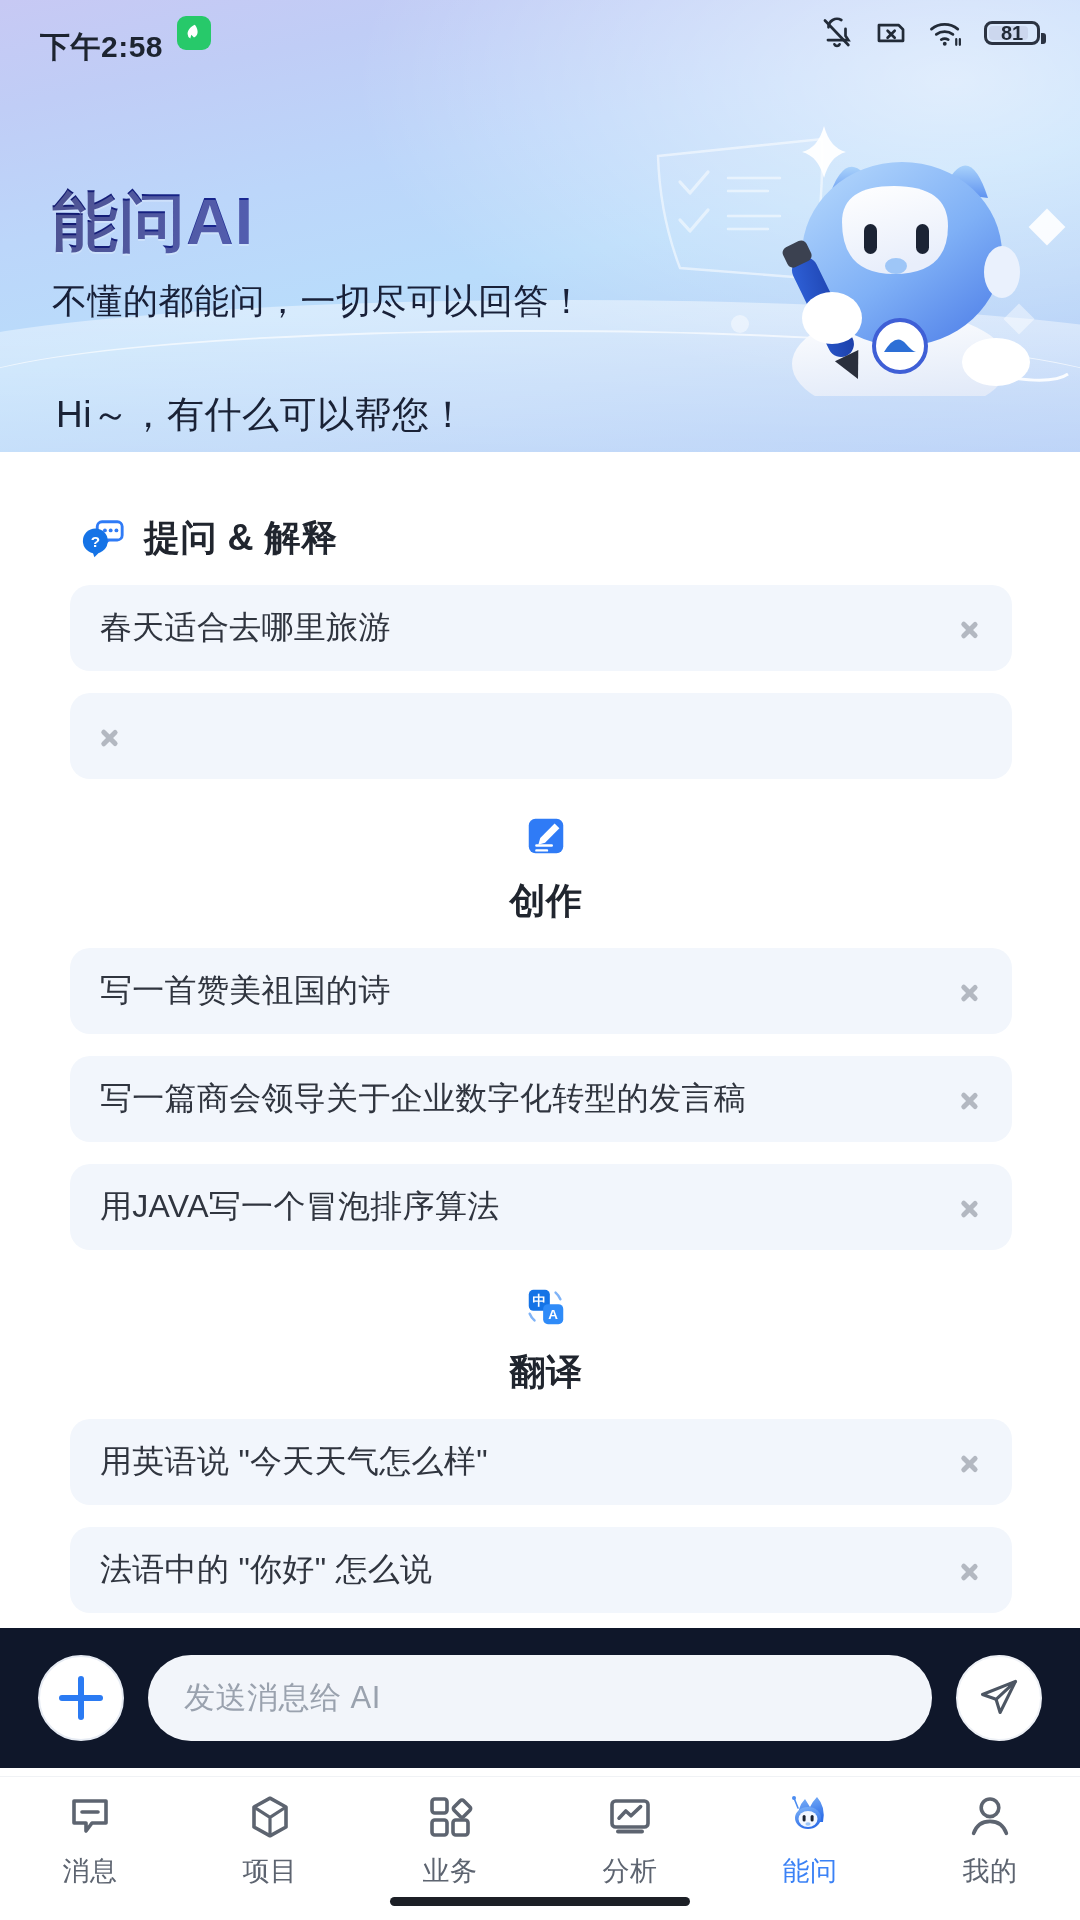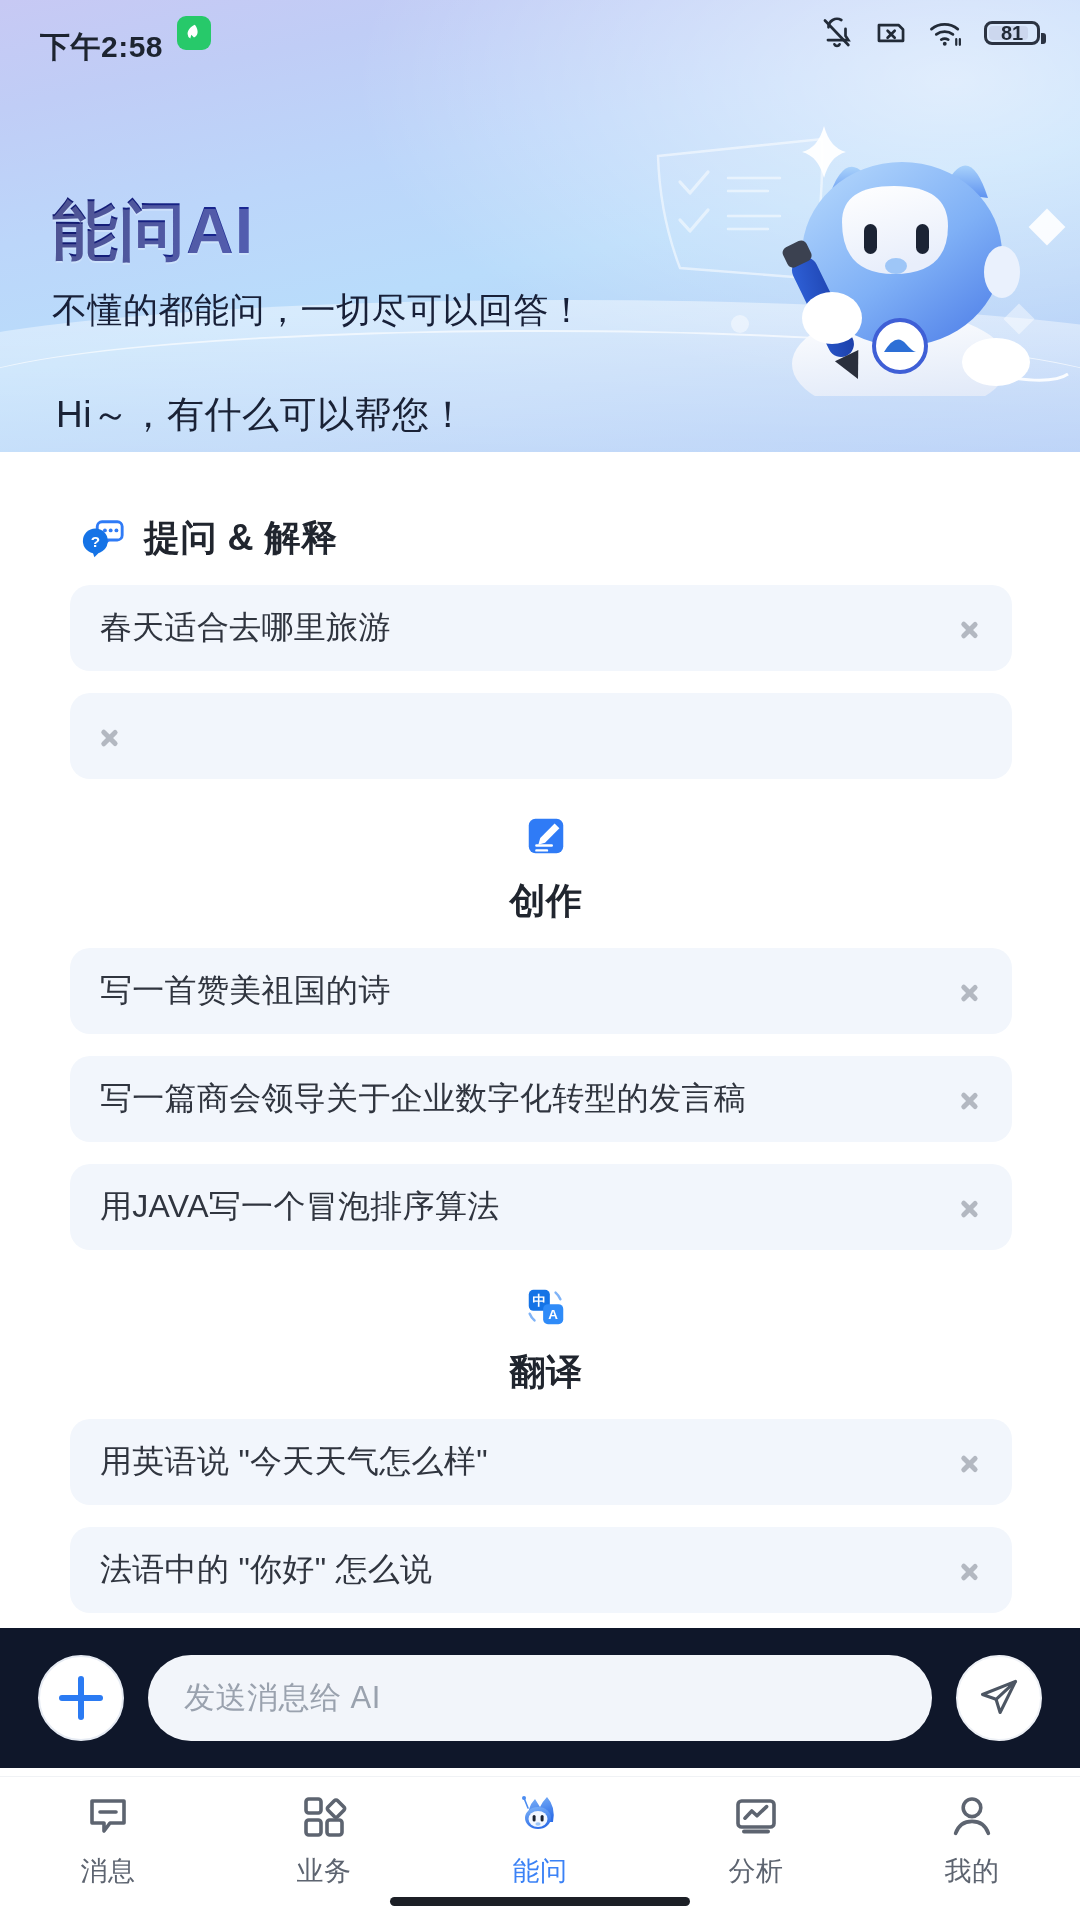--- a/index.html
+++ b/index.html
@@ -61,21 +61,21 @@
     content: ""; position: absolute; right: -9px; top: 9px;
     width: 5px; height: 11px; background: #2b3342; border-radius: 0 3px 3px 0;
   }
   .batt-fill {
     position: absolute; left: 2px; top: 2px; bottom: 2px; width: 78%;
     background: #ccd7ee; border-radius: 4px;
   }
   .batt-txt { position: relative; font-size: 20px; font-weight: 700; color: #222b38; }
 
   
-  .brand-wrap { position: absolute; left: 52px; top: 188px; margin-top: 9px; }
+  .brand-wrap { position: absolute; left: 52px; top: 188px; }
   .brand-title {
     font-size: 66px; font-weight: 800; letter-spacing: 1px; line-height: 1;
     background: linear-gradient(100deg, #131a6e 0%, #1a2a9c 45%, #2746e0 100%);
     -webkit-background-clip: text; background-clip: text; color: transparent;
     text-shadow: 0 2px 0 rgba(255,255,255,0.25);
   }
   .brand-sub {
     margin-top: 24px; font-size: 35px; color: #182038; font-weight: 500; letter-spacing: 0.5px;
   }
 
@@ -387,31 +387,51 @@
     <div class="tab">
       <span class="tab-ico">
         <svg width="48" height="48" viewBox="0 0 24 24" fill="none" stroke="#5d6470" stroke-width="1.8" stroke-linejoin="round">
           <path d="M4 4h16v11h-7l-3 4v-4H4z"></path>
             <path d="M8 9.5h8" stroke-linecap="round"></path>
         </svg>
       </span>
       <span class="tab-label">消息</span>
     </div>
 
+    <div class="tab">
+      <span class="tab-ico">
+        <svg width="48" height="48" viewBox="0 0 24 24" fill="none" stroke="#5d6470" stroke-width="1.8" stroke-linejoin="round">
+          <path d="M12 2.6 20 7v10l-8 4.4L4 17V7z"></path>
+          <path d="M12 12.2 20 7M12 12.2 4 7M12 12.2v9.2" stroke-width="1.6"></path>
+        </svg>
+      </span>
+      <span class="tab-label">项目</span>
+    </div>
 
     <div class="tab">
       <span class="tab-ico">
         <svg width="48" height="48" viewBox="0 0 24 24" fill="none" stroke="#5d6470" stroke-width="1.8" stroke-linejoin="round">
           <rect x="3" y="3" width="7.5" height="7" rx="1.4"></rect>
           <rect x="3" y="13.5" width="7.5" height="7.5" rx="1.4"></rect>
           <rect x="13.5" y="13.5" width="7.5" height="7.5" rx="1.4"></rect>
           <rect x="14.6" y="4.4" width="6.8" height="6.8" rx="1.2" transform="rotate(45 18 7.8)"></rect>
         </svg>
       </span>
       <span class="tab-label">业务</span>
+    </div>
+
+    <div class="tab">
+      <span class="tab-ico">
+        <svg width="48" height="48" viewBox="0 0 24 24" fill="none" stroke="#5d6470" stroke-width="1.8" stroke-linejoin="round">
+          <rect x="3" y="4" width="18" height="13" rx="1.8"></rect>
+          <path d="M6.5 12.6 l3.4 -3.6 l2.6 2.4 l4.8 -4.6" stroke-linecap="round"></path>
+          <path d="M6 19.3h12" stroke-width="2" stroke-linecap="round"></path>
+        </svg>
+      </span>
+      <span class="tab-label">分析</span>
     </div>
 
     <div class="tab active">
       <span class="tab-ico">
         <svg width="50" height="50" viewBox="0 0 50 50">
           <defs>
             <linearGradient id="tabG" x1="0" y1="0" x2="0.3" y2="1">
               <stop offset="0%" stop-color="#7fb4f8"></stop>
                 <stop offset="100%" stop-color="#2f6fe8"></stop>
             </linearGradient>
@@ -424,31 +444,20 @@
           <rect x="17.6" y="23" width="3" height="6.4" rx="1.5" fill="#1b2334"></rect>
           <rect x="25.6" y="23" width="3" height="6.4" rx="1.5" fill="#1b2334"></rect>
           <ellipse cx="23" cy="32" rx="2.6" ry="1.8" fill="#9ec6f7"></ellipse>
         </svg>
       </span>
       <span class="tab-label">能问</span>
     </div>
 
     <div class="tab">
       <span class="tab-ico">
-        <svg width="48" height="48" viewBox="0 0 24 24" fill="none" stroke="#5d6470" stroke-width="1.8" stroke-linejoin="round">
-          <rect x="3" y="4" width="18" height="13" rx="1.8"></rect>
-          <path d="M6.5 12.6 l3.4 -3.6 l2.6 2.4 l4.8 -4.6" stroke-linecap="round"></path>
-          <path d="M6 19.3h12" stroke-width="2" stroke-linecap="round"></path>
-        </svg>
-      </span>
-      <span class="tab-label">分析</span>
-    </div>
-
-    <div class="tab">
-      <span class="tab-ico">
         <svg width="48" height="48" viewBox="0 0 24 24" fill="none" stroke="#5d6470" stroke-width="1.8">
           <circle cx="12" cy="7.4" r="4.4"></circle>
           <path d="M3.8 20.2c1.4-4 4.6-6 8.2-6s6.8 2 8.2 6" stroke-linecap="round"></path>
         </svg>
       </span>
       <span class="tab-label">我的</span>
     </div>
   </div>
 
   <div class="home-ind"></div>

